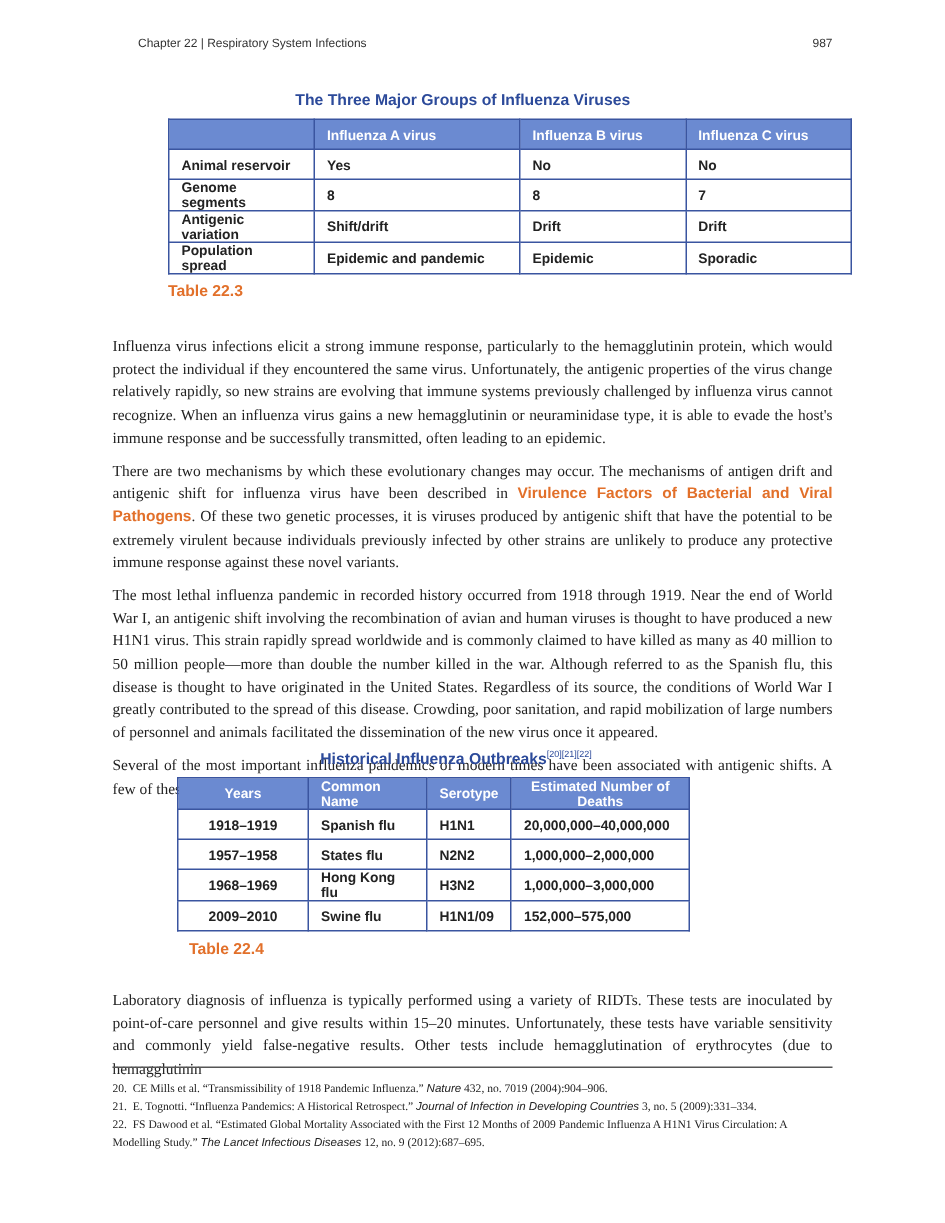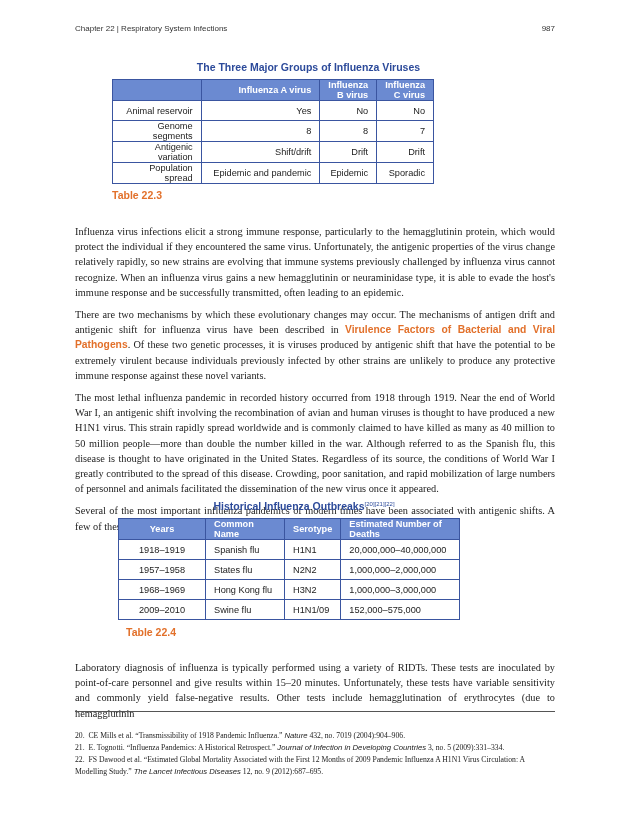--- a/index.html
+++ b/index.html
@@ -1,43 +1,43 @@
 <!DOCTYPE html>
 <html><head>
 <meta charset="utf-8">
 <style>
   html, body { margin: 0; padding: 0; background: #ffffff; }
   body { width: 630px; height: 815px; position: relative; overflow: hidden; color: #222; }
-  .page-header { position: absolute; top: 24px; left: 75px; right: 75px; display: flex; justify-content: space-between;
+  .page-header { position: absolute; top: 24px; left: 92px; right: 75px; display: flex; justify-content: space-between;
     font-family: "Liberation Sans", sans-serif; font-size: 8px; color: #333; }
   .cap-title { font-family: "Liberation Sans", sans-serif; font-weight: bold; color: #2c4a9a; text-align: center; font-size: 10.5px; }
   .cap-title sup { font-size: 6px; font-weight: normal; }
   table.t { border-collapse: collapse; font-family: "Liberation Sans", sans-serif; font-size: 9.2px; color: #222; }
   table.t th { background: #6b8ad1; color: #ffffff; font-weight: bold; border: 1.5px solid #3a55a0; height: 19px; padding: 0 8px; }
-  table.t td { border: 1.5px solid #3a55a0; height: 19px; padding: 0 8px; }
+  table.t td { border: 1.5px solid #3a55a0; height: 19px; padding: 0 8px; font-weight: bold; }
   .tlabel { font-family: "Liberation Sans", sans-serif; font-weight: bold; color: #e2702a; font-size: 10.5px; }
   .body-text { position: absolute; left: 75px; width: 480px; font-family: "Liberation Serif", serif; font-size: 10.3px; line-height: 15.2px; text-align: justify; color: #222; }
   .body-text p { margin: 0 0 7px 0; }
   .link { font-family: "Liberation Sans", sans-serif; font-weight: bold; color: #e2702a; }
-  .footnotes { position: absolute; left: 75px; top: 711px; width: 480px; border-top: 1px solid #555; padding-top: 18px;
+  .footnotes { position: absolute; left: 75px; top: 711px; width: 480px; border-top: 1px solid #555; padding-top: 8px;
     font-family: "Liberation Serif", serif; font-size: 7.7px; line-height: 12px; color: #222; }
   .footnotes .fn { margin: 0; }
   .footnotes i { font-family: "Liberation Sans", sans-serif; font-style: italic; }
 </style>
 </head>
 <body>
 
 <div class="page-header">
   <span>Chapter 22 | Respiratory System Infections</span>
   <span>987</span>
 </div>
 
 <div style="position:absolute; top:61px; left:112px; width:393px;">
   <div class="cap-title" style="margin-bottom:6px;">The Three Major Groups of Influenza Viruses</div>
-  <table class="t" style="width:322px; text-align:right;">
+  <table class="t" style="width:456px; text-align:left;">
     <tbody>
         <tr>
       <th style="width:80px;"></th>
       <th style="width:120px;">Influenza A virus</th>
       <th>Influenza B virus</th>
       <th>Influenza C virus</th>
     </tr>
     <tr>
       <td>Animal reservoir</td>
       <td>Yes</td>
@@ -75,21 +75,21 @@
 </div>
 
 <div style="position:absolute; top:500px; left:118px; width:372px;">
   <div class="cap-title" style="margin-bottom:6px;"><span>Historical Influenza Outbreaks</span><sup>[20][21][22]</sup></div>
   <table class="t" style="width:342px; text-align:left;">
     <tbody>
         <tr>
       <th style="width:70px; text-align:center;">Years</th>
       <th style="width:62px; text-align:left;">Common Name</th>
       <th style="width:38px; text-align:right;margin-left:20px;">Serotype</th>
-      <th style="text-align:left;">Estimated Number of Deaths</th>
+      <th style="text-align:center;">Estimated Number of Deaths</th>
     </tr>
     <tr>
       <td style="text-align:center;">1918–1919</td>
       <td>Spanish flu</td>
       <td>H1N1</td>
       <td>20,000,000–40,000,000</td>
     </tr>
     <tr>
       <td style="text-align:center;">1957–1958</td>
       <td>States flu</td>

